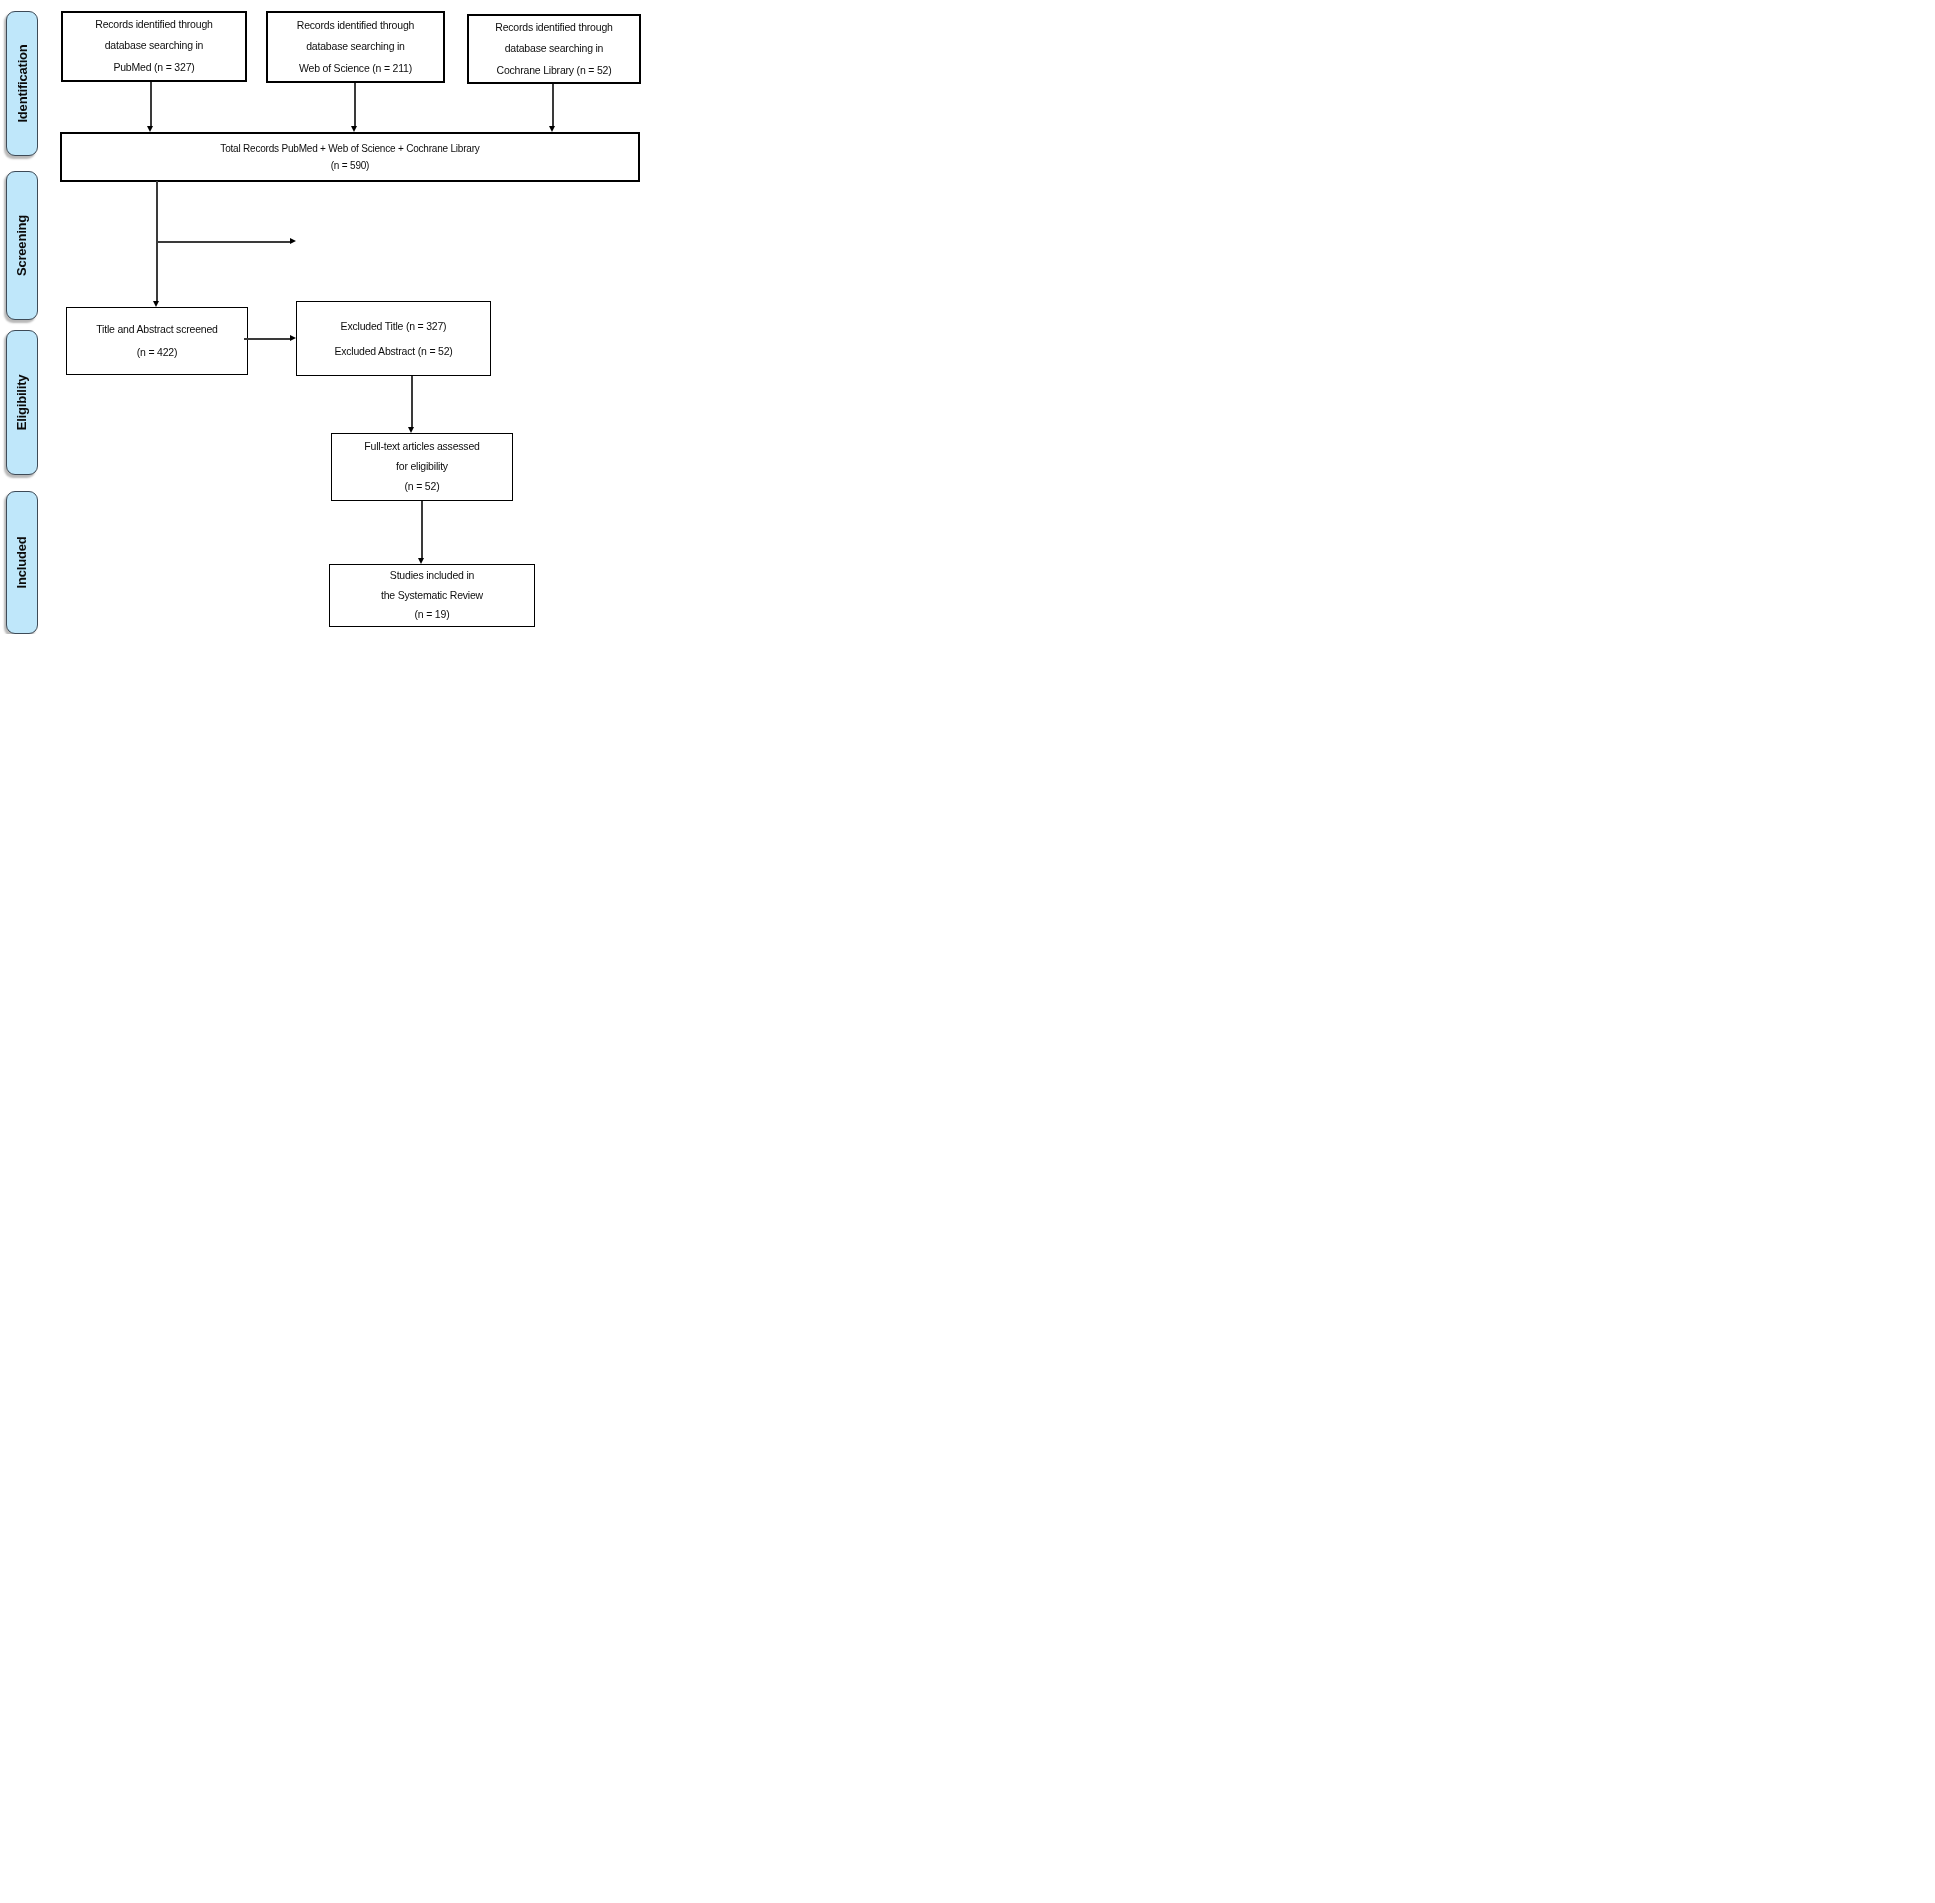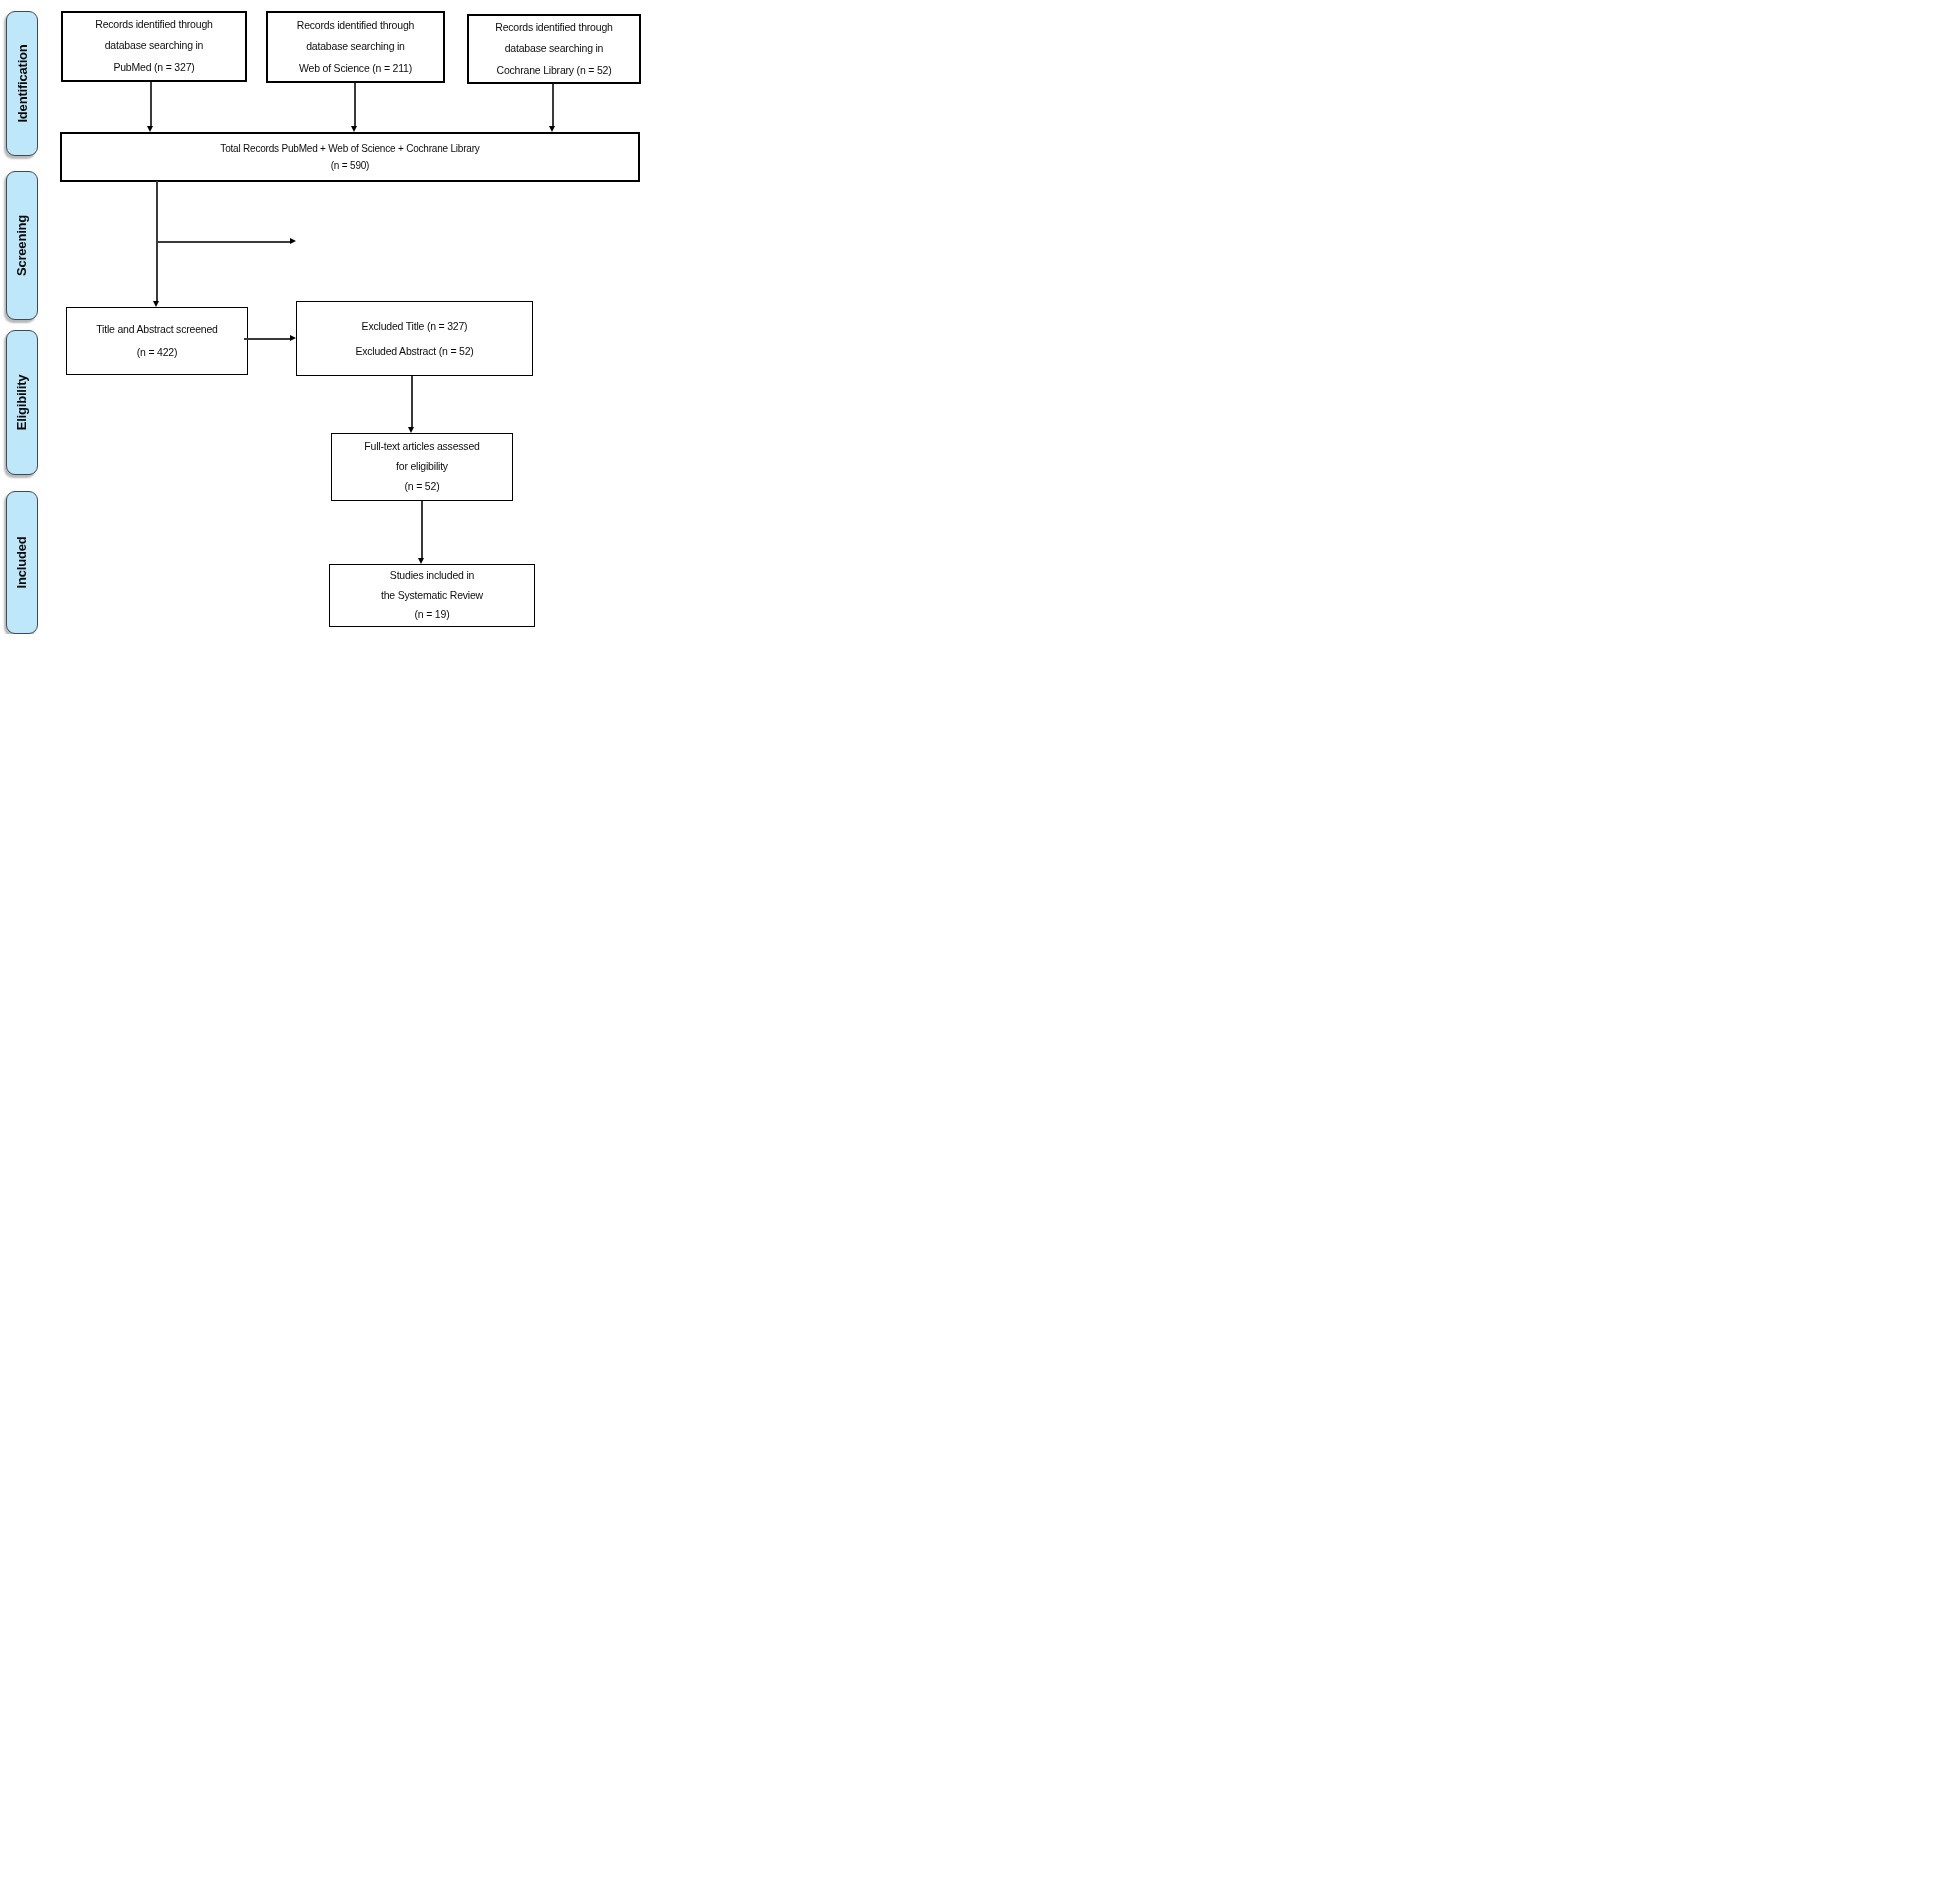--- a/index.html
+++ b/index.html
@@ -117,21 +117,21 @@
     <div class="tline" style="line-height:1.75; font-size:10px;">Total Records PubMed + Web of Science + Cochrane Library</div>
     <div class="tline" style="line-height:1.75; font-size:10px;">(n = 590)</div>
   </div>
 
 
   <div class="box" style="left:66px; top:307px; width:182px; height:68px;">
     <div class="tline" style="line-height:2.2;">Title and Abstract screened</div>
     <div class="tline" style="line-height:2.2;text-align:right;">(n = 422)</div>
   </div>
 
-  <div class="box" style="left:296px; top:301px; width:237px; height:75px;">
+  <div class="box" style="left:296px; top:301px; width:195px; height:75px;">
     <div class="tline" style="line-height:2.3;">Excluded Title (n = 327)</div>
     <div class="tline" style="line-height:2.3;">Excluded Abstract (n = 52)</div>
   </div>
 
   <div class="box" style="left:331px; top:433px; width:182px; height:68px;">
     <div class="tline" style="line-height:1.9;">Full-text articles assessed</div>
     <div class="tline" style="line-height:1.9;">for eligibility</div>
     <div class="tline" style="line-height:1.9;">(n = 52)</div>
   </div>
 

